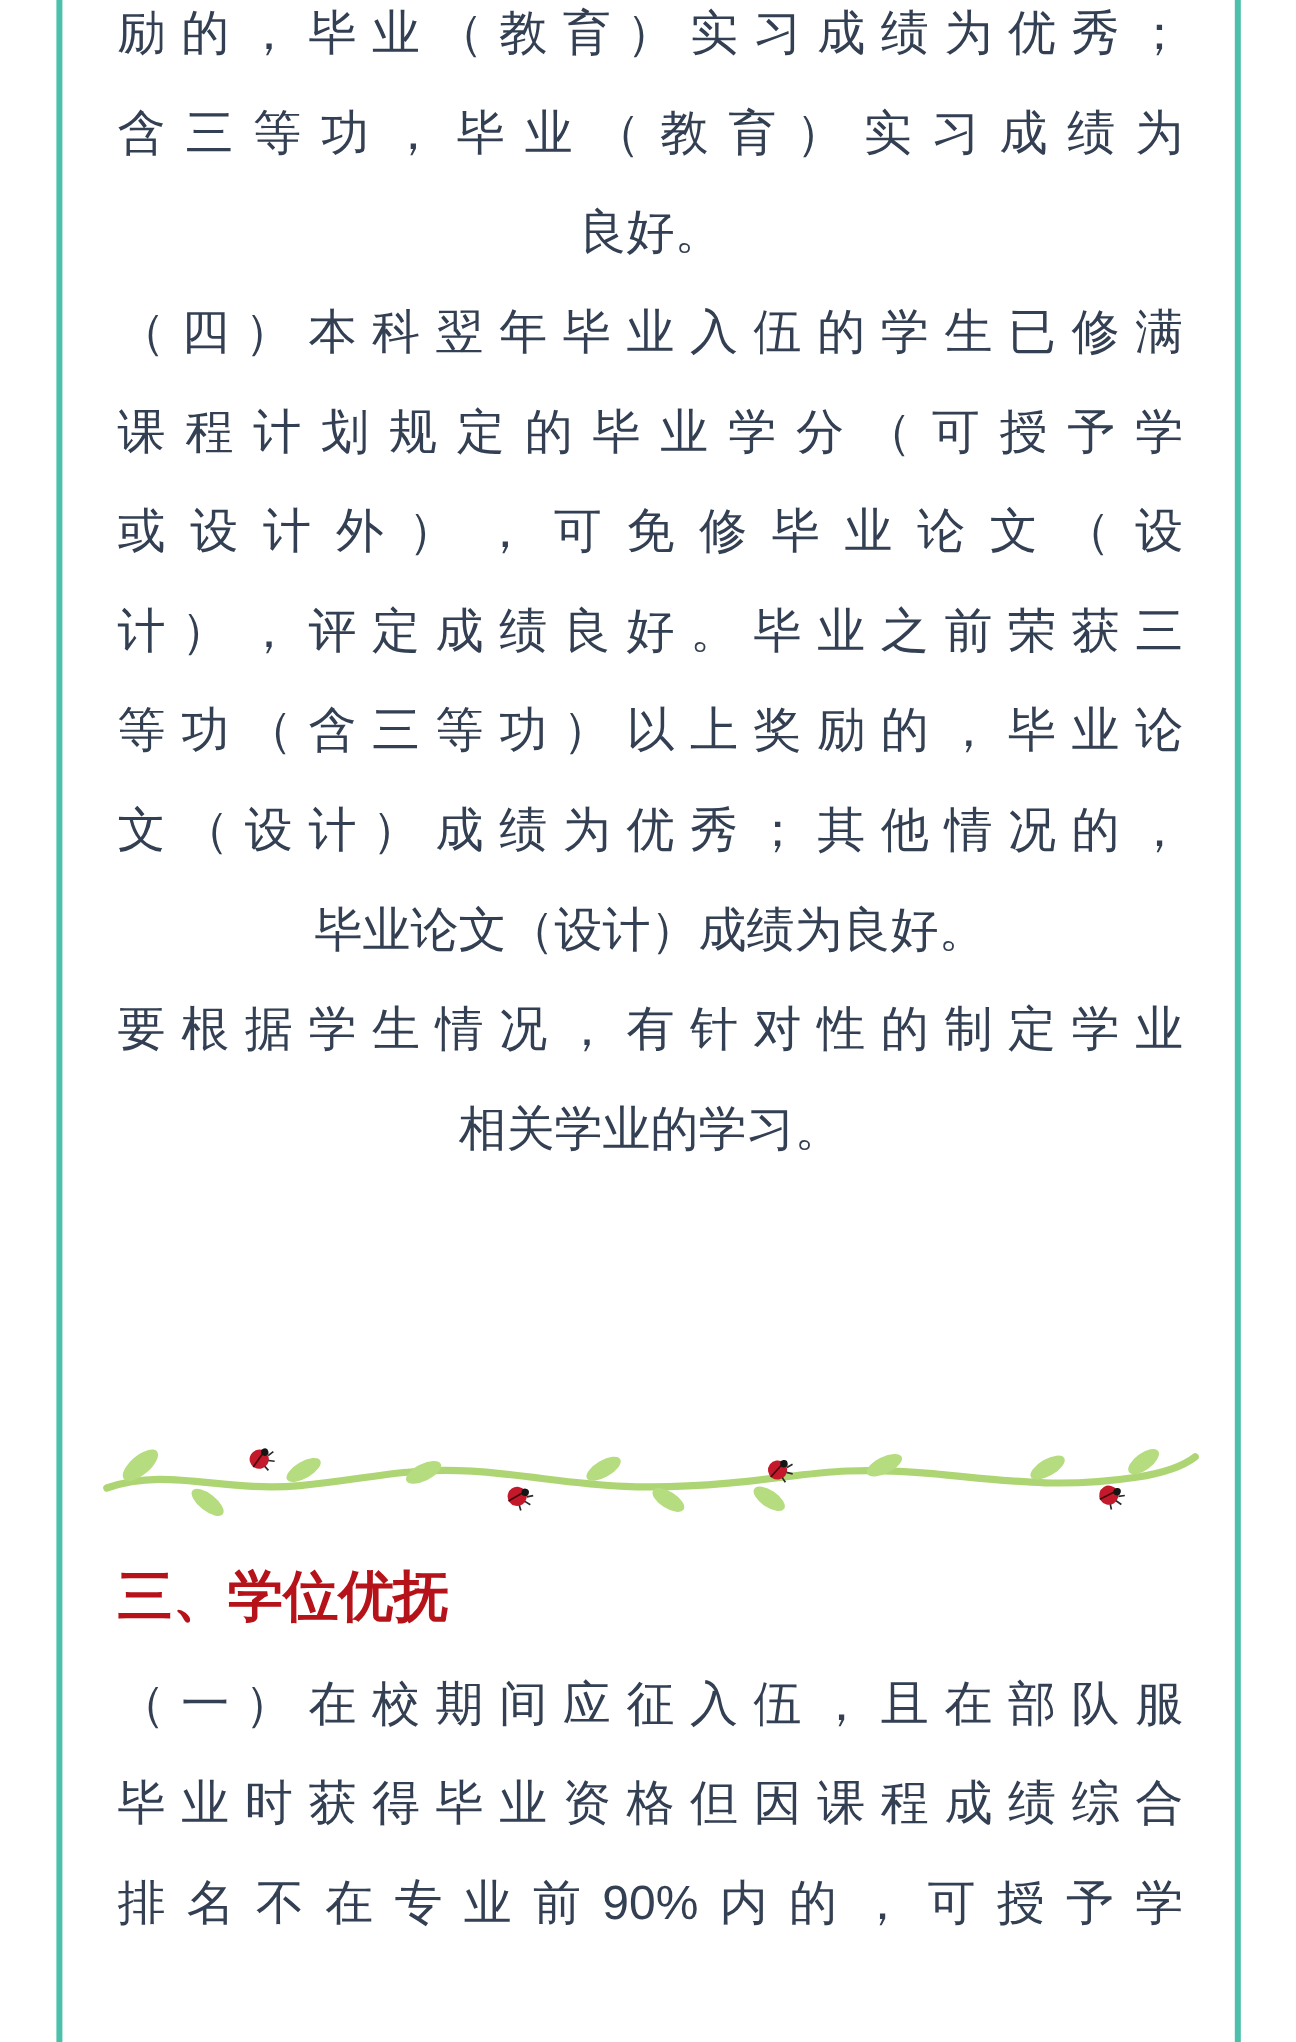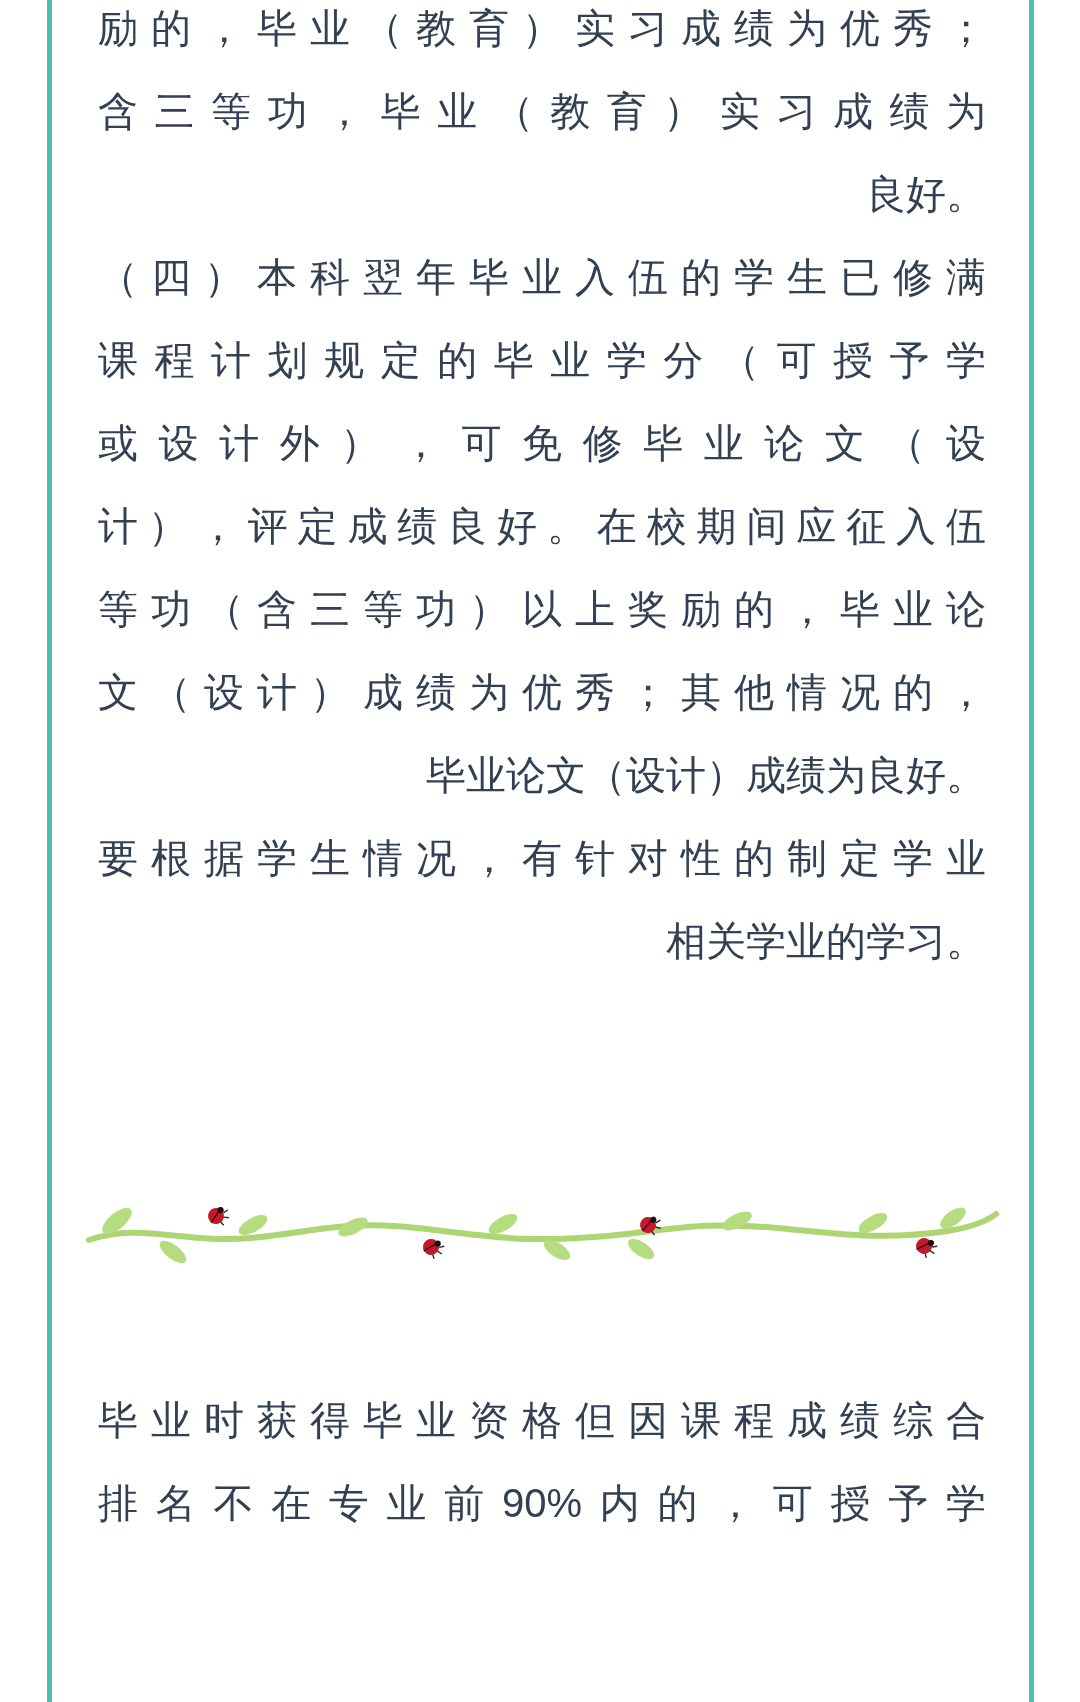--- a/index.html
+++ b/index.html
@@ -23,21 +23,21 @@
   }
   .para{position:absolute;left:0;right:0;}
   .para.top{top:-13px;}
   .para.bottom{top:1379px;}
   .line{
     height:83px;
     line-height:83px;
     font-size:40px;
     color:var(--ink,#333f52);
     white-space:nowrap;
-    text-align:right;
+    text-align:center;
   }
   .line.j{
     white-space:normal;
     text-align:justify;
     text-align-last:justify;
     text-justify:inter-character;
   }
   .divider{
     position:absolute;left:-13px;top:1198px;width:915px;height:80px;
     display:block;
@@ -65,21 +65,21 @@
   <div class="content">
 
     <div class="para top">
 
     <div class="line j">励的，毕业（教育）实习成绩为优秀；</div>
         <div class="line j">含三等功，毕业（教育）实习成绩为</div>
         <div class="line">良好。</div>
         <div class="line j">（四）本科翌年毕业入伍的学生已修满</div>
         <div class="line j">课程计划规定的毕业学分（可授予学</div>
         <div class="line j">或设计外），可免修毕业论文（设</div>
-        <div class="line j">计），评定成绩良好。在校期间应征入伍</div>
+        <div class="line j">计），评定成绩良好。毕业之前荣获三</div>
         <div class="line j">等功（含三等功）以上奖励的，毕业论</div>
         <div class="line j">文（设计）成绩为优秀；其他情况的，</div>
         <div class="line">毕业论文（设计）成绩为良好。</div>
         <div class="line j">要根据学生情况，有针对性的制定学业</div>
         <div class="line">相关学业的学习。</div>
       </div>
 
     <svg class="divider" viewBox="0 0 915 80" xmlns="http://www.w3.org/2000/svg" aria-hidden="true">
       <path class="stem" d="M4 42 C 55 24, 100 46, 165 40 C 230 34, 258 22, 332 30 C 398 37, 432 46, 522 38 C 588 32, 612 23, 692 30 C 762 37, 802 42, 862 33 C 888 29, 902 23, 911 16"></path>
       <ellipse class="leaf" cx="32" cy="23" rx="18" ry="8" transform="rotate(-40 32 23)"></ellipse>
@@ -112,21 +112,23 @@
         <path class="bug-legs" d="M8 -1 l5 -2 M7 3 l5 2 M3 7 l2 4"></path>
       </g>
       <g transform="translate(839,48) rotate(14)">
         <circle class="bug-body" r="8"></circle>
         <line class="bug-line" x1="-6.5" y1="5" x2="6" y2="-5.5"></line>
         <circle class="bug-head" cx="6" cy="-4.5" r="3.1"></circle>
         <path class="bug-legs" d="M8 -1 l5 -2 M7 3 l5 2 M3 7 l2 4"></path>
       </g>
     </svg>
 
+    <h2 class="heading">三、学位优抚</h2>
 
     <div class="para bottom">
 
+    <div class="line j">（一）在校期间应征入伍，且在部队服</div>
         <div class="line j">毕业时获得毕业资格但因课程成绩综合</div>
         <div class="line j">排名不在专业前90%内的，可授予学</div>
       </div>
 
   </div>
 </div>
 
 </body></html>

